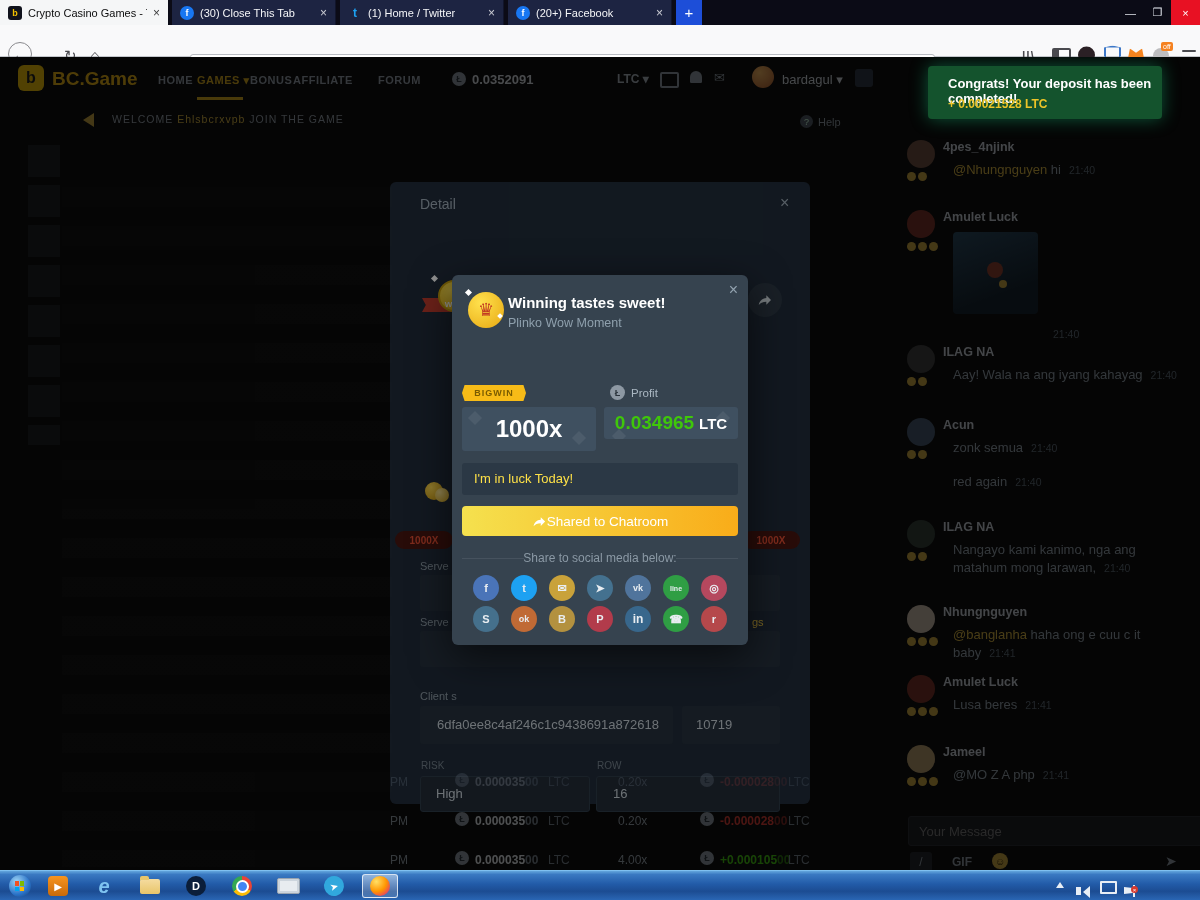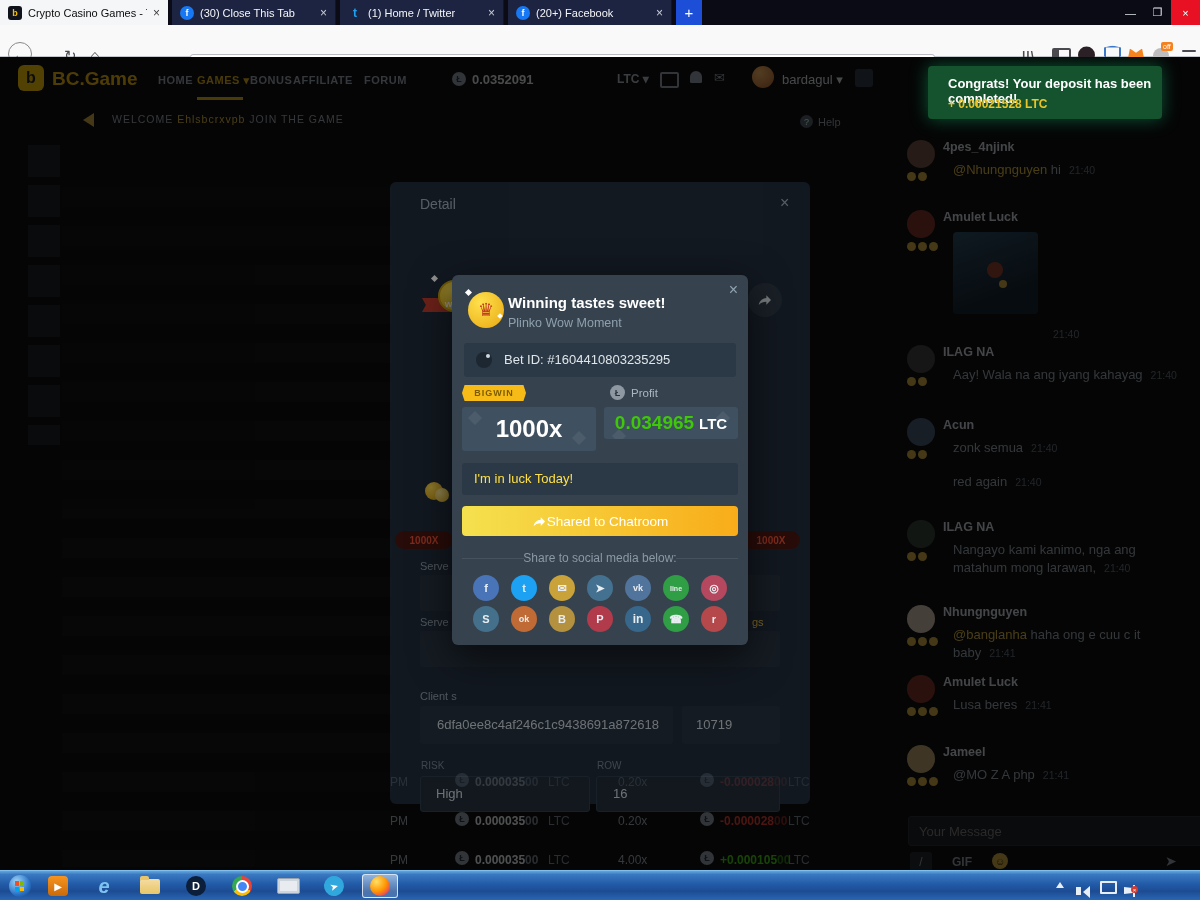--- a/index.html
+++ b/index.html
@@ -124,21 +124,21 @@
 
     <div class="dim-page abs" style="left:0;top:0;width:1200px;height:813px;">
 
       <div class="abs" style="left:18px;top:8px;width:26px;height:26px;background:#f0c000;border-radius:6px;color:#1a1a1a;font-weight:bold;display:flex;align-items:center;justify-content:center;font-size:16px;">b</div>
       <div class="abs" style="left:52px;top:11px;font-size:19px;font-weight:bold;color:#e9b10e;">BC.Game</div>
       <span class="nav-item abs" style="left:158px;top:17px;">HOME</span>
       <span class="nav-item abs" style="left:197px;top:17px;color:#d8a917;"><span>GAMES</span> <span>▾</span></span>
       <span class="abs" style="left:197px;top:40px;width:46px;height:3px;background:#d8a917;"></span>
       <span class="nav-item abs" style="left:250px;top:17px;">BONUS</span>
       <span class="nav-item abs" style="left:293px;top:17px;">AFFILIATE</span>
-      <span class="nav-item abs" style="left:364px;top:17px;">FORUM</span>
+      <span class="nav-item abs" style="left:340px;top:17px;padding-left:38px;">FORUM</span>
       <span class="coin abs" style="left:452px;top:15px;width:14px;height:14px;font-size:9px;">Ł</span>
       <span class="abs" style="left:472px;top:15px;font-size:13px;color:#d5dae0;font-weight:bold;">0.0352091</span>
       <span class="abs" style="left:617px;top:15px;font-size:12px;color:#aab4bd;font-weight:bold;"><span>LTC</span> <span>▾</span></span>
       <span class="abs" style="left:660px;top:15px;width:15px;height:12px;border:2px solid #8d98a3;border-radius:2px;"></span>
       <span class="abs" style="left:690px;top:14px;width:12px;height:12px;background:#8d98a3;border-radius:50% 50% 10% 10%;"></span>
       <span class="abs" style="left:714px;top:13px;color:#8d98a3;font-size:13px;">✉</span>
       <span class="abs" style="left:752px;top:9px;width:22px;height:22px;border-radius:50%;background:radial-gradient(circle at 35% 30%,#f2b25c,#b05c2a);"></span>
       <span class="abs" style="left:782px;top:15px;font-size:13px;color:#cfd6dc;"><span>bardagul</span> <span>▾</span></span>
       <span class="abs" style="left:855px;top:12px;width:18px;height:18px;background:#2a3340;border-radius:3px;"></span>
 
@@ -310,26 +310,20 @@
 
     <div id="card">
       <span class="abs" style="right:10px;top:6px;font-size:16px;color:#93a3b0;">×</span>
       <div class="abs" style="left:16px;top:17px;width:36px;height:36px;border-radius:50%;background:radial-gradient(circle at 35% 30%,#ffe14d,#e8a812);display:flex;align-items:center;justify-content:center;">
         <span style="color:#c23b22;font-size:18px;">♛</span>
         <i class="abs" style="left:-2px;top:-2px;width:5px;height:5px;background:#fff;transform:rotate(45deg);"></i>
         <i class="abs" style="left:30px;top:22px;width:4px;height:4px;background:#fff;transform:rotate(45deg);"></i>
       </div>
       <div class="abs" style="left:56px;top:19px;font-size:15px;font-weight:bold;color:#fff;">Winning tastes sweet!</div>
       <div class="abs" style="left:56px;top:41px;font-size:12.5px;color:#8fa0ad;">Plinko Wow Moment</div>
-      <div class="cbox" style="left:12px;top:68px;width:272px;height:34px;">
-        <i class="abs" style="left:12px;top:9px;width:16px;height:16px;border-radius:50%;background:#1d2731;">
-            <i class="abs" style="left:10px;top:2px;width:4px;height:4px;border-radius:50%;background:#cfd8de;"></i>
-          </i>
-        <span class="abs" style="left:40px;top:9px;font-size:13px;color:#dfe6ea;">Bet ID: #1604410803235295</span>
-      </div>
       <span class="abs" style="left:10px;top:110px;width:64px;height:16px;background:#f7bb17;clip-path:polygon(4% 0,96% 0,100% 50%,96% 100%,4% 100%,0 50%);color:#7a5c00;font-size:9px;font-weight:bold;display:flex;align-items:center;justify-content:center;letter-spacing:1px;">BIGWIN</span>
       <span class="coin abs" style="left:158px;top:110px;width:15px;height:15px;font-size:9px;">Ł</span>
       <span class="abs" style="left:179px;top:112px;font-size:11.5px;color:#aab7c2;">Profit</span>
       <div class="valbox" style="left:10px;top:132px;width:134px;height:44px;">
         <i style="left:8px;top:6px;"></i>
           <i style="left:112px;top:26px;"></i>
         <span style="font-size:24px;font-weight:bold;color:#fff;">1000x</span>
       </div>
       <div class="valbox" style="left:152px;top:132px;width:134px;height:32px;">
         <i style="left:10px;top:24px;"></i>

